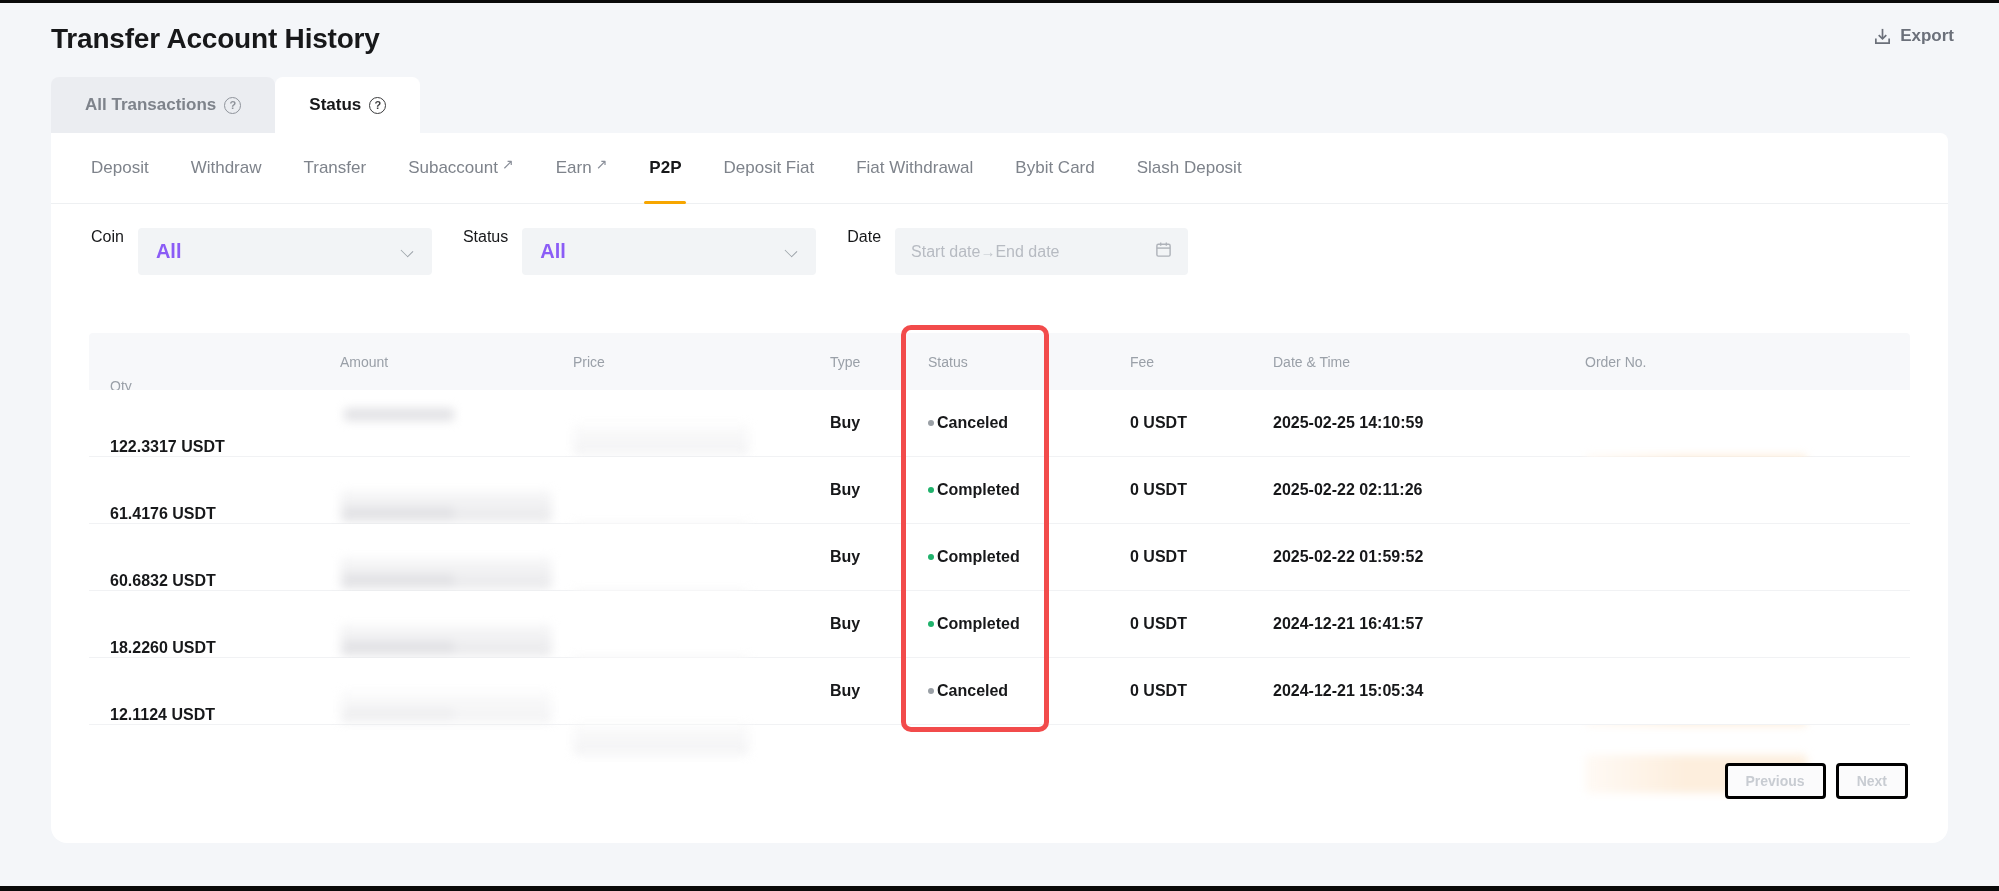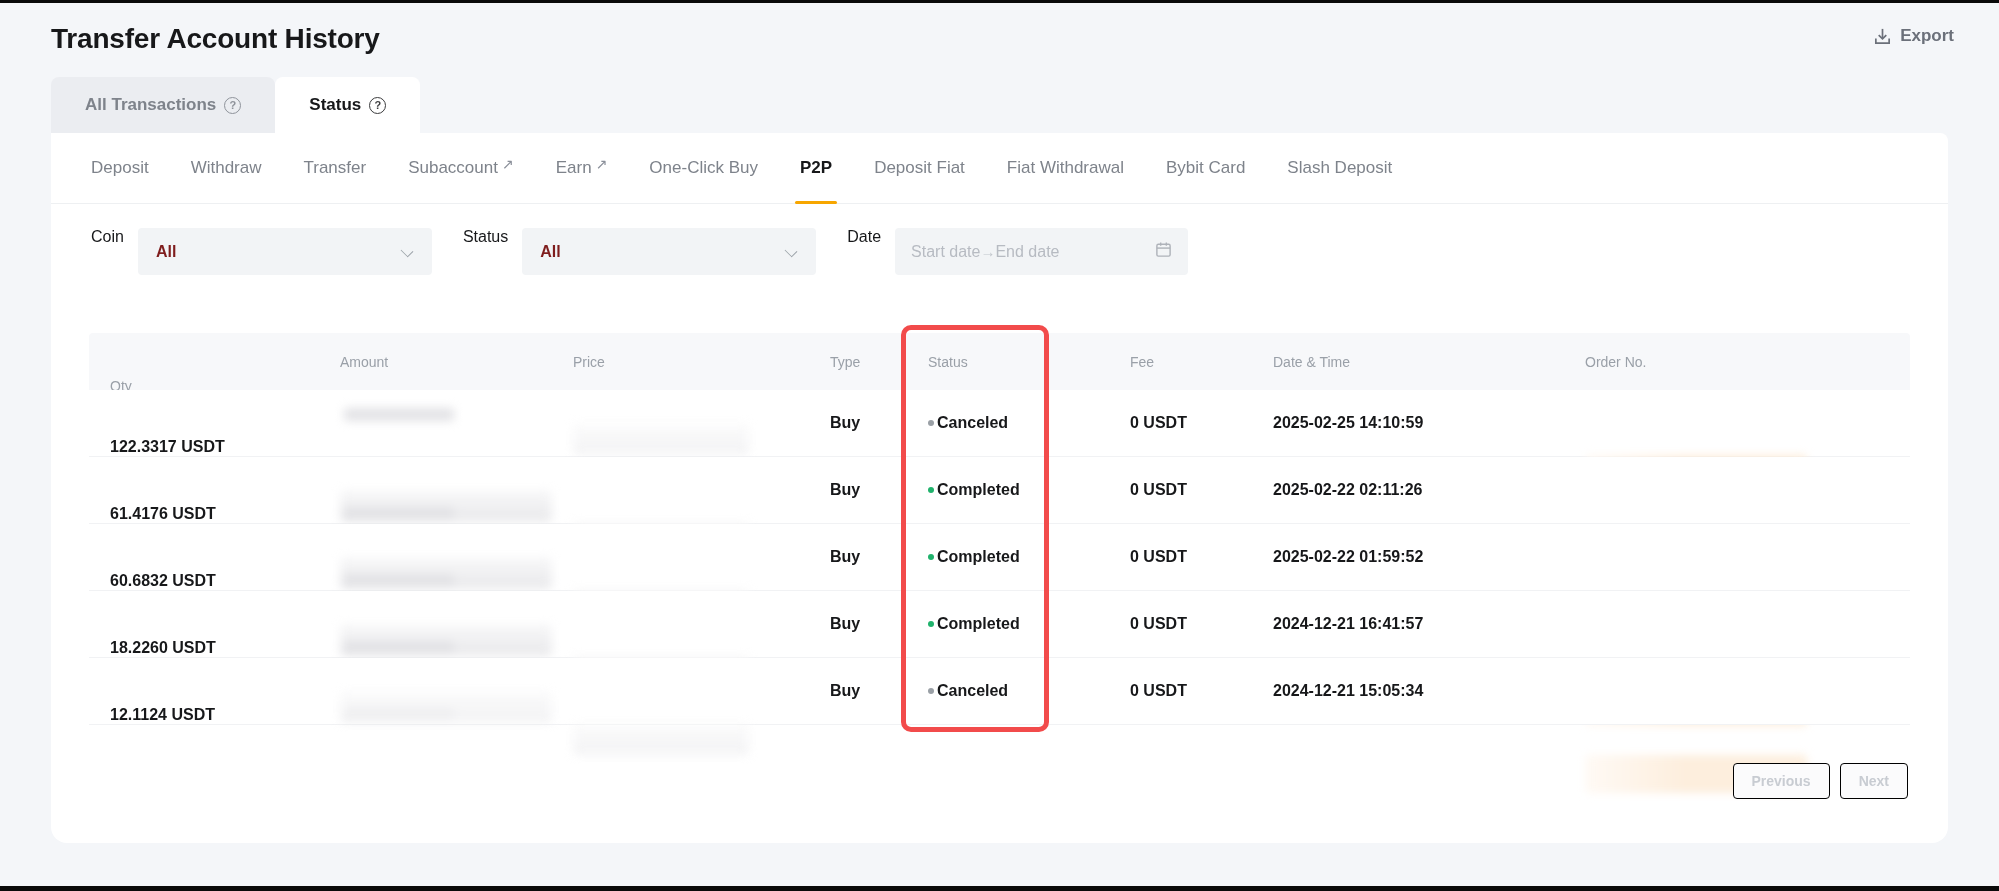--- a/index.html
+++ b/index.html
@@ -32,21 +32,21 @@
   .subtab.active { color:#17181a; font-weight:700; }
   .subtab.active::after { content:""; position:absolute; left:50%; transform:translateX(-50%); bottom:0; width:42px; height:3px; background:#f7a600; border-radius:2px; }
   .ext-icon { font-size:14px; color:#8b909a; transform:translateY(-4px); }
   .ext-icon::after { content:"\2197"; }
 
   
   .filters { position:absolute; left:40px; top:95px; display:flex; gap:31px; }
   .filter { display:flex; flex-direction:row; gap:14px; }
   .filter-label { font-size:16px; color:#17181a; font-weight:500; }
   .select { position:relative; width:294px; height:47px; background:#f2f4f6; border-radius:4px; display:flex; align-items:center; padding:0 18px; cursor:pointer; }
-  .select-value { font-size:16px; font-weight:700; color:#7f1d1d; }
+  .select-value { font-size:20px; font-weight:700; color:#8b5cf6; }
   .chevron { position:absolute; right:20px; top:18px; width:10px; height:10px; border-right:1.6px solid #9ba1a8; border-bottom:1.6px solid #9ba1a8; transform:rotate(45deg) scaleY(.8); }
   .daterange { width:293px; height:47px; background:#f2f4f6; border-radius:4px; display:flex; align-items:center; padding:0 16px; cursor:pointer; }
   .dr-text { font-size:16px; color:#b7bbc2; }
   .dr-arrow { color:#c3c7cd; font-size:15px; }
   .dr-arrow::after { content:"\2192"; }
   .cal-icon { margin-left:auto; }
 
   
   .table { position:absolute; left:38px; top:200px; width:1821px; }
   .thead { position:relative; height:57px; background:#f7f8fa; border-radius:4px 4px 0 0; }
@@ -74,21 +74,21 @@
   .blur-order { width:222px; height:38px; border-radius:4px; filter:blur(4px);
     background:linear-gradient(90deg,#fffaf5 0%,#fdeedd 45%, #fdeedd 100%); }
   .soft { position:relative; }
   .trow:nth-child(2) .blur-price, .trow:nth-child(6) .blur-amount, .trow:nth-child(6) .blur-price { opacity:.55; }
 
   
   .highlight-box { position:absolute; left:850px; top:192px; width:148px; height:407px; border:5px solid #f24b4b; border-radius:10px; pointer-events:none; z-index:5; }
 
   
   .pagination { position:absolute; right:40px; top:630px; display:flex; gap:10px; }
-  .pg-btn { height:36px; padding:0 18px; border:1px solid #000000; border-radius:4px; background:#fbfbfc; color:#c8ccd2; font-size:14px; font-weight:700; display:flex; align-items:center; }
+  .pg-btn { height:36px; padding:0 18px; border:3px solid #000000; border-radius:4px; background:#fbfbfc; color:#c8ccd2; font-size:14px; font-weight:700; display:flex; align-items:center; }
 </style>
 </head>
 <body>
 
 <div class="stage">
   <div class="frame-top"></div>
 
   <div class="page-header">
     <div class="page-title">Transfer Account History</div>
     <div class="export-btn">
@@ -126,23 +126,20 @@
       <div class="subtab">
           <span>Transfer</span>
         </div>
       <div class="subtab">
           <span>Subaccount</span>
           <span class="ext-icon"></span>
         </div>
       <div class="subtab">
           <span>Earn</span>
           <span class="ext-icon"></span>
-        </div>
-      <div class="subtab">
-          <span>One-Click Buy</span>
         </div>
       <div class="subtab active">
           <span>P2P</span>
         </div>
       <div class="subtab">
           <span>Deposit Fiat</span>
         </div>
       <div class="subtab">
           <span>Fiat Withdrawal</span>
         </div>

